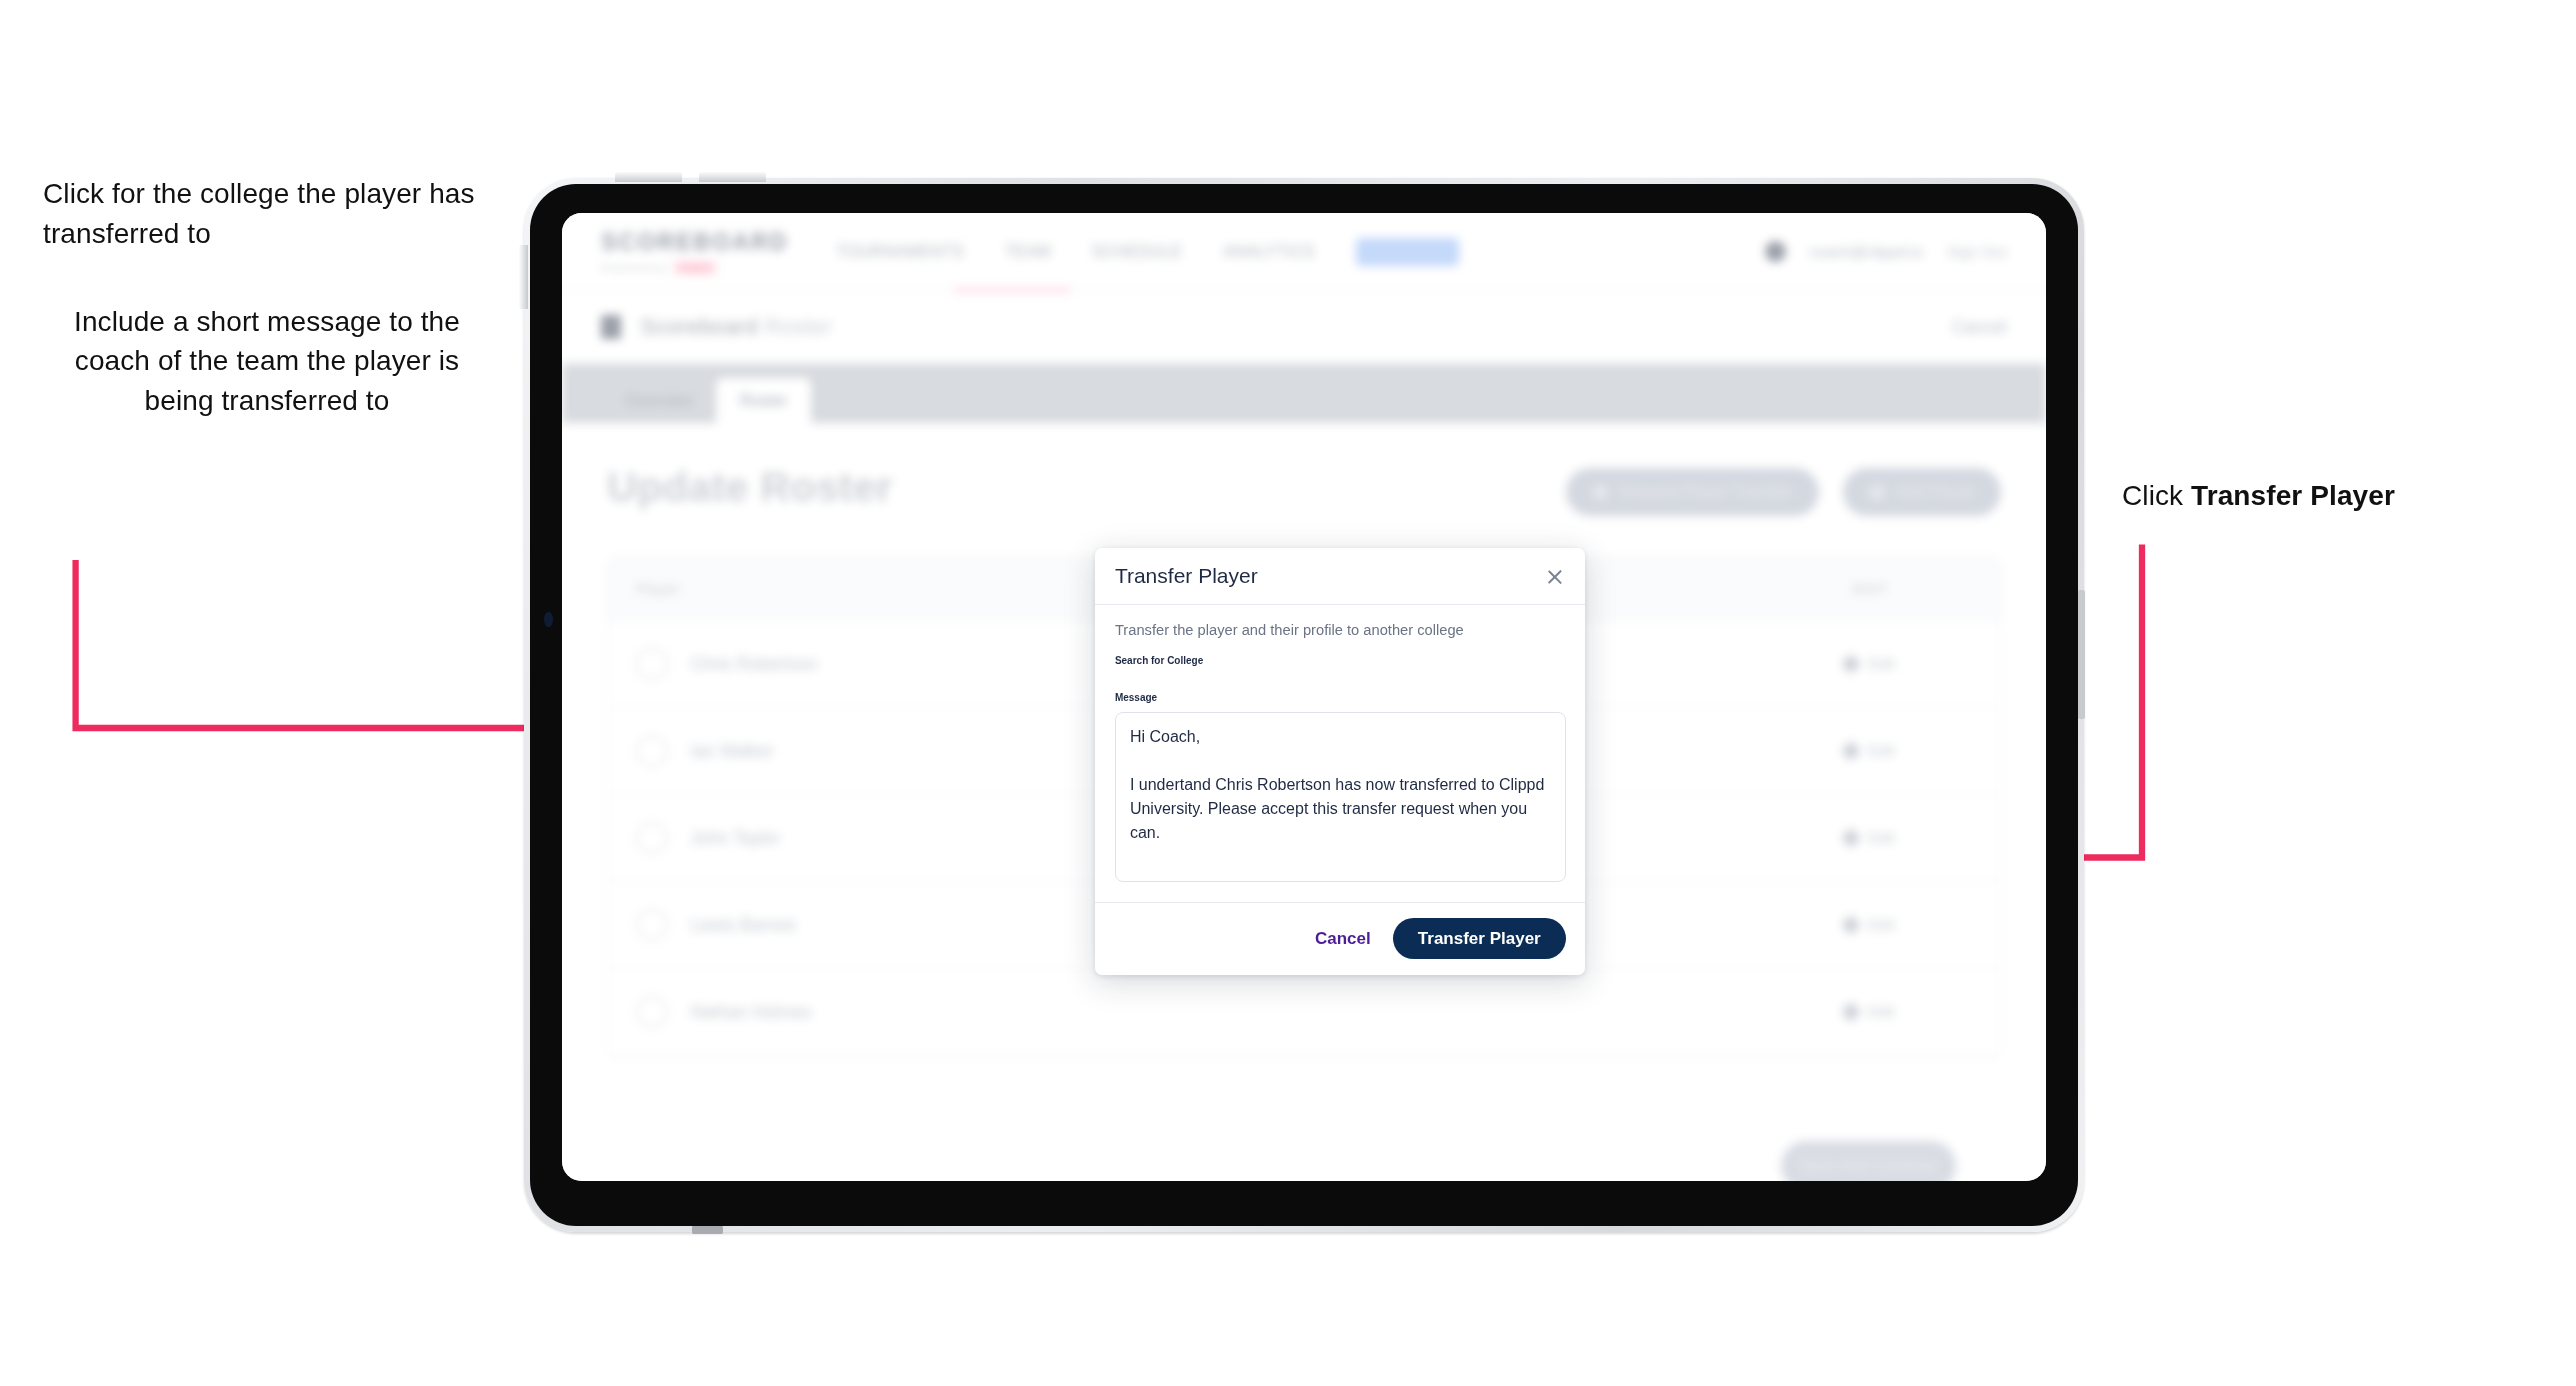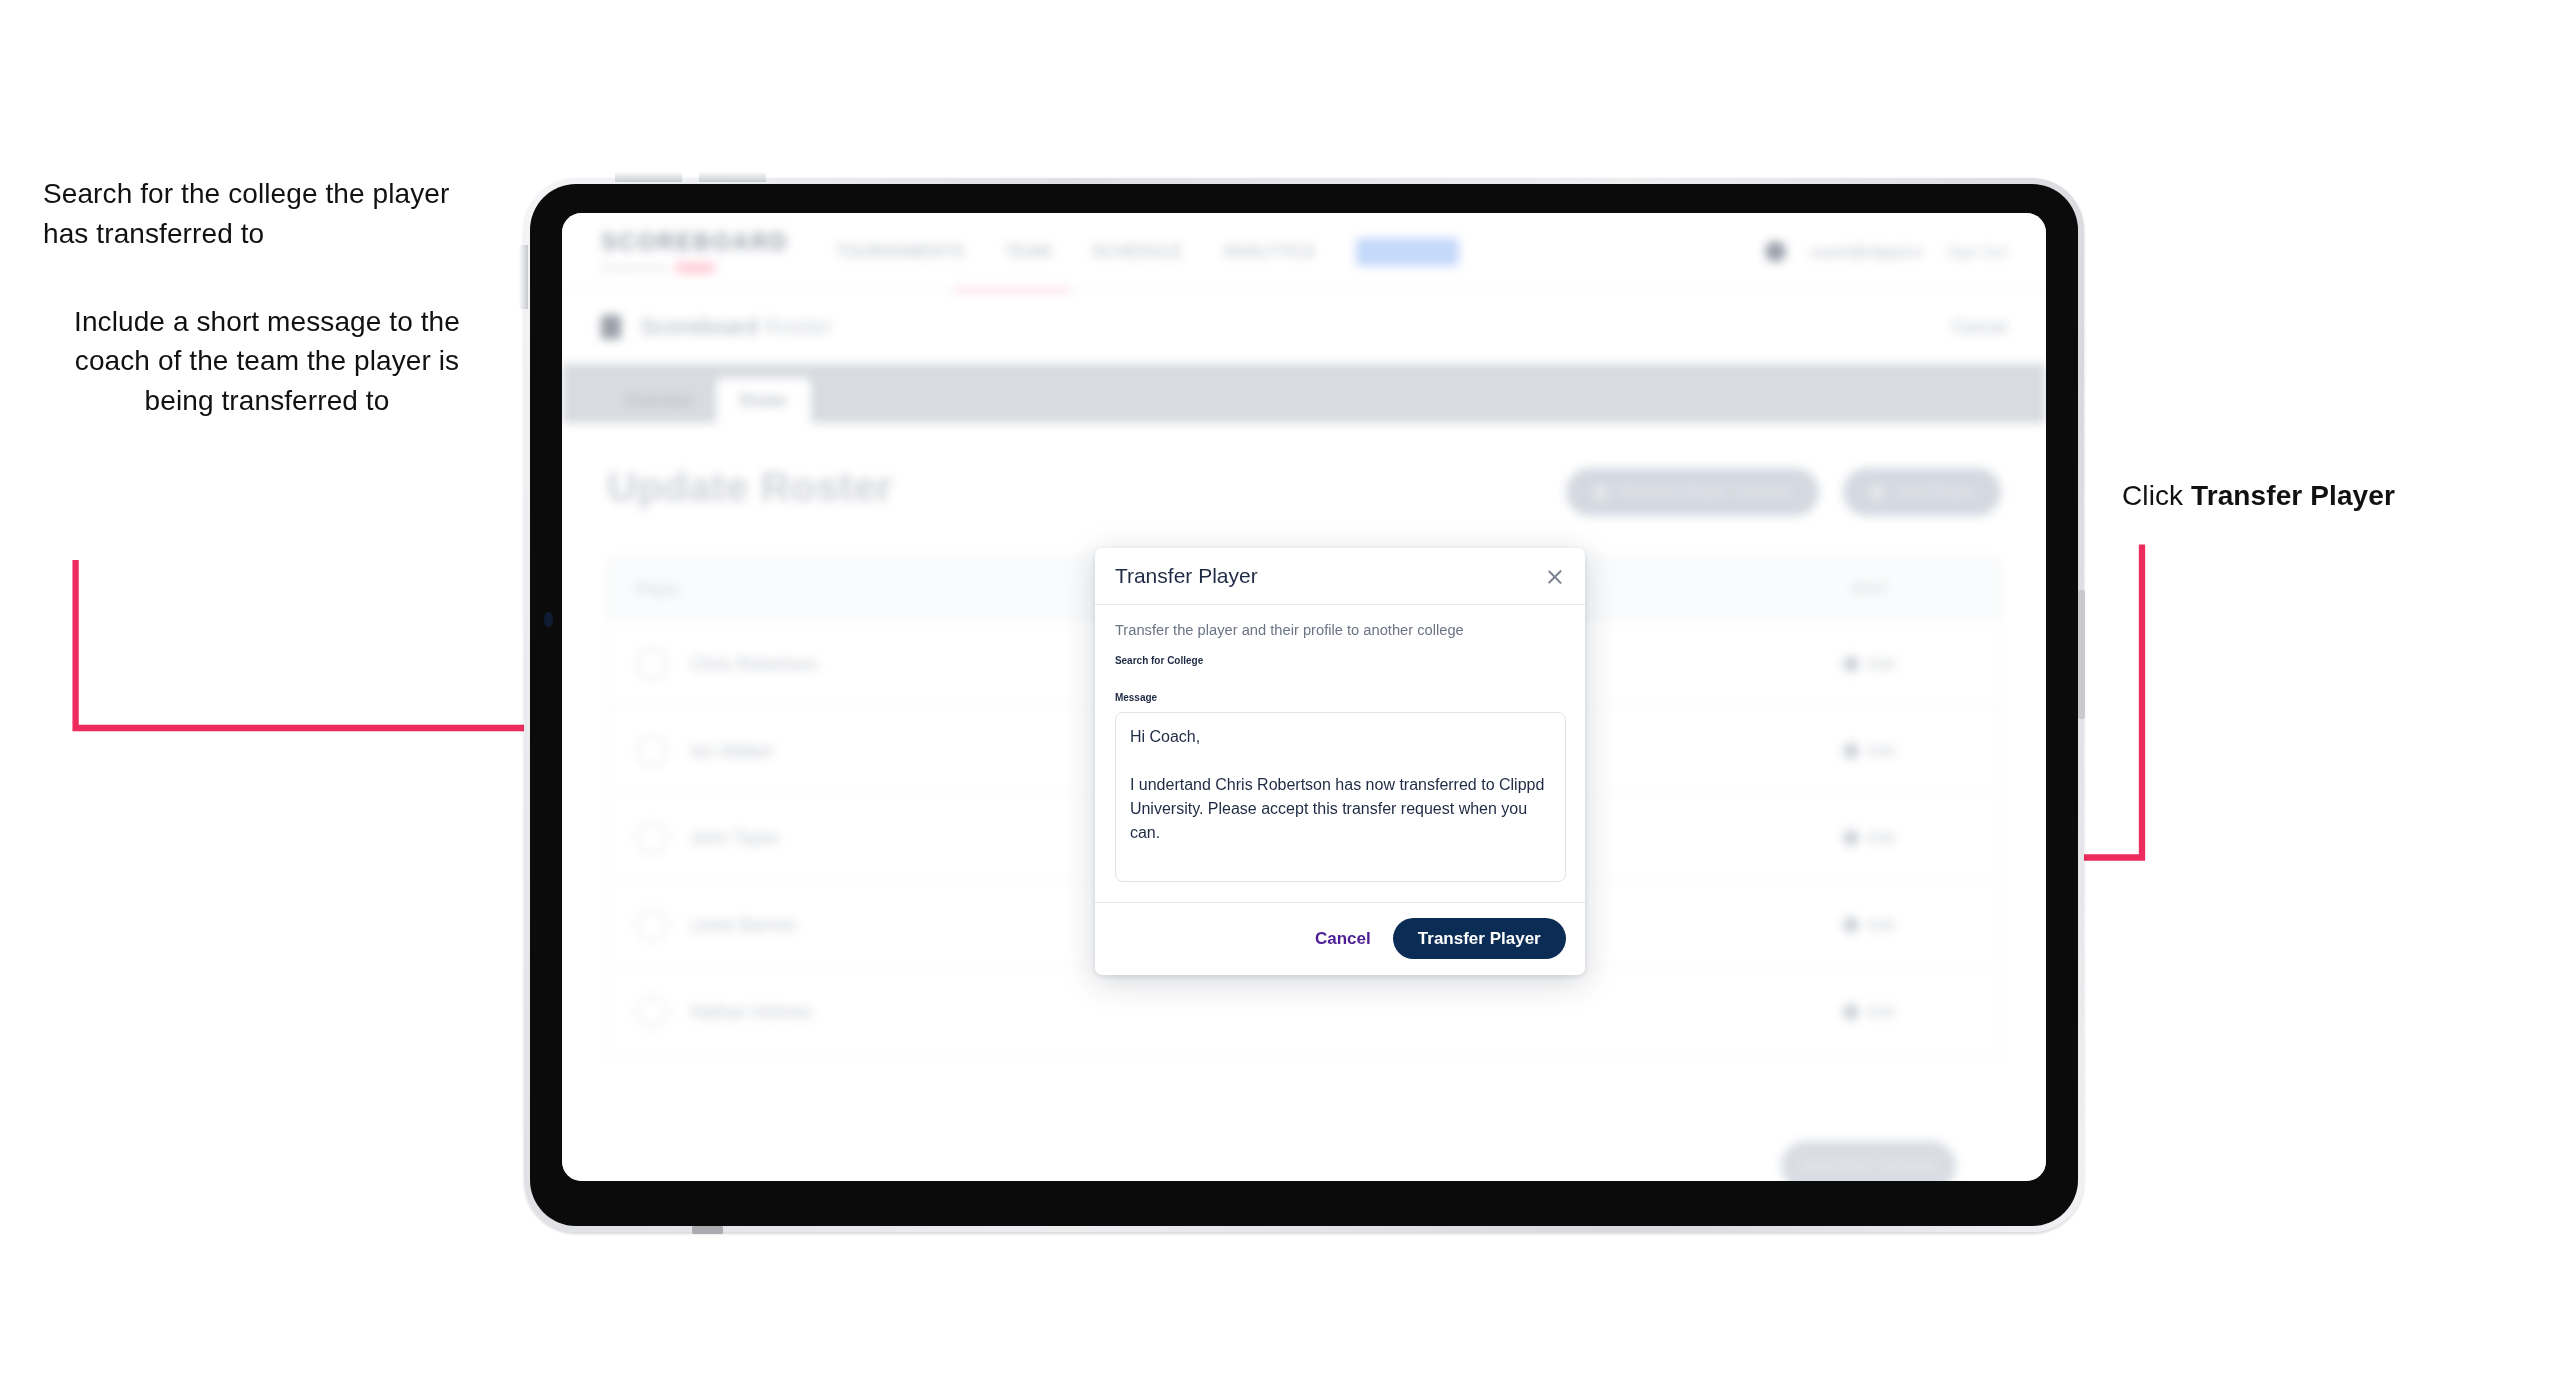--- a/index.html
+++ b/index.html
@@ -170,21 +170,21 @@
     font-size: 17px; font-weight: bold; color: #ffffff; cursor: pointer;
     font-family: "Liberation Sans", sans-serif;
   }
 </style>
 </head>
 <body>
 
 <div id="stage">
 
   <div class="annot" id="annot-left">
-    <div class="para">Search for the college the player has transferred to</div>
+    <div class="para">Click for the college the player has transferred to</div>
     <div class="para">Include a short message to the coach of the team the player is being transferred to</div>
   </div>
 
   <div class="annot" id="annot-right">
     <span>Click </span><b>Transfer Player</b>
   </div>
 
   <svg class="arrow-svg" viewBox="0 0 3680 1980">
 
     <path d="M108 800 L108 1040 L1455 1040" fill="none" stroke="#EE2B5E" stroke-width="9"></path>

